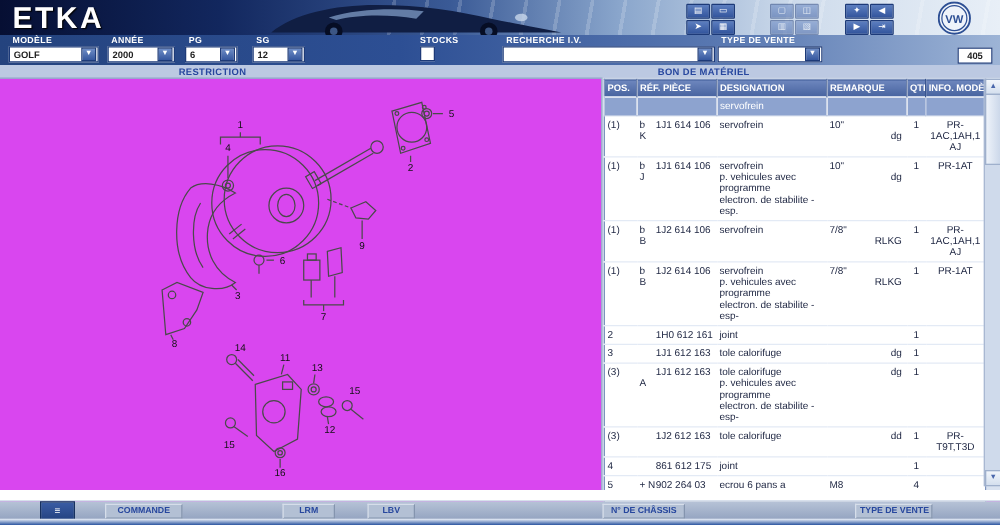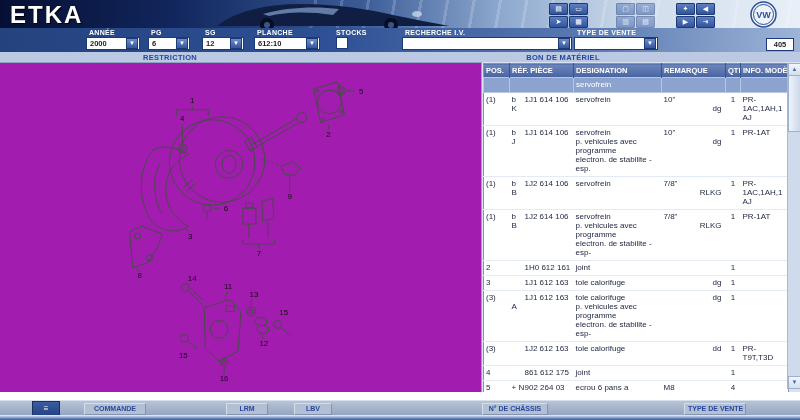--- a/index.html
+++ b/index.html
@@ -1,17 +1,17 @@
 <!DOCTYPE html>
 <html><head>
 <meta charset="utf-8">
 <style>
   html,body{margin:0;padding:0;}
   .stage{position:relative;width:800px;height:420px;overflow:hidden;
-    font-family:"Liberation Sans","DejaVu Sans",sans-serif;background:#a21caf;}
+    font-family:"Liberation Sans","DejaVu Sans",sans-serif;background:#d946ef;}
   
   .hdr{position:absolute;left:0;top:0;width:800px;height:28px;
     background:linear-gradient(90deg,#060f33 0%,#12275e 22%,#3a5a96 45%,#8aa6cc 62%,#cfdcec 80%,#e8eff7 100%);}
   .hdr .waves{position:absolute;left:300px;top:0;width:500px;height:28px;opacity:.35;
     background:repeating-linear-gradient(100deg,transparent 0 14px,rgba(255,255,255,.5) 14px 17px,transparent 17px 26px);}
   .etka{position:absolute;left:10px;top:1px;color:#fff;font-size:24px;font-weight:bold;
     letter-spacing:2px;text-shadow:1px 1px 1px #000;}
   .carsvg{position:absolute;left:205px;top:1px;}
   .tgroup{position:absolute;top:3px;width:58px;height:23px;display:flex;flex-wrap:wrap;gap:1px;}
   .tbtn{width:17px;height:10px;background:linear-gradient(180deg,#5d7fc0,#32549c);border:1px solid #1d3a78;
@@ -44,21 +44,21 @@
     border-left:1px solid #8fa3c6;}
   table.parts{border-collapse:collapse;table-layout:fixed;width:305px;margin:1px 0 0 1px;background:#fff;
     border:1px solid #7e93bd;}
   table.parts th{background:linear-gradient(180deg,#6d86bd,#47639f);color:#fff;font-size:7.5px;font-weight:bold;
     text-align:left;padding:2px 2px;border-right:1px solid #39558f;white-space:nowrap;overflow:hidden;}
   table.parts td{font-size:8px;color:#1c2440;vertical-align:top;padding:2px 2px 3px 2px;
     border-top:1px solid #e3eaf5;overflow:hidden;}
   tr.sel td{background:#8da3cf;color:#fff;border:1px solid #b9c6e0;height:9px;}
   td.cpos{padding-left:5px;}
   td.cqty{text-align:center;}
-  td.cinfo{font-size:7.5px;word-break:break-word;}
+  td.cinfo{font-size:7.5px;word-break:break-word;text-align:center;}
   .rl{display:block;}
   .rr{display:block;text-align:right;padding-right:2px;}
   .refpfx{display:inline-block;width:13px;}
   
   .vscroll{position:absolute;right:1px;top:1px;width:12px;height:326px;background:#cfdaeb;border-left:1px solid #a9b8d2;}
   .sbtn{position:absolute;left:0;width:11px;height:11px;background:linear-gradient(180deg,#f2f6fb,#d4dfee);
     border:1px solid #9fb0cc;color:#4a67ab;font-size:6px;text-align:center;line-height:10px;cursor:pointer;}
   .sbtn.up{top:0;}
   .sbtn.dn{bottom:0;}
   .sthumb{position:absolute;left:0;top:12px;width:11px;height:55px;background:linear-gradient(90deg,#eef3fa,#ccd8ea);
@@ -119,45 +119,45 @@
       </div>
     <svg class="vwlogo" width="27" height="27" viewBox="0 0 27 27">
       <circle cx="13.5" cy="13.5" r="12.5" fill="#eef3fa" stroke="#2d4f94" stroke-width="1.5"></circle>
       <circle cx="13.5" cy="13.5" r="10" fill="none" stroke="#2d4f94" stroke-width="1"></circle>
       <text x="13.5" y="17" text-anchor="middle" font-size="9" font-weight="bold" fill="#2d4f94">VW</text>
     </svg>
   </div>
 
   <div class="fbar" id="fbar">
     <div class="codebox">405</div>
+  <div class="fcol" style="left: 7px; width: 72px;">
+        <div class="flabel">MODÈLE</div>
+        <div class="ffield">
+          <span class="fval">GOLF</span>
+          <span class="farrow">▼</span>
+        </div>
+      </div>
       <div class="fcol" style="left: 86px; width: 54px;">
         <div class="flabel">ANNÉE</div>
         <div class="ffield">
           <span class="fval">2000</span>
           <span class="farrow">▼</span>
         </div>
       </div>
       <div class="fcol" style="left: 148px; width: 42px;">
         <div class="flabel">PG</div>
         <div class="ffield">
           <span class="fval">6</span>
           <span class="farrow">▼</span>
         </div>
       </div>
       <div class="fcol" style="left: 202px; width: 42px;">
         <div class="flabel">SG</div>
         <div class="ffield">
           <span class="fval">12</span>
-          <span class="farrow">▼</span>
-        </div>
-      </div>
-      <div class="fcol" style="left: 254px; width: 66px;">
-        <div class="flabel">PLANCHE</div>
-        <div class="ffield">
-          <span class="fval">612:10</span>
           <span class="farrow">▼</span>
         </div>
       </div>
       <div class="fcol" style="left: 333px; width: 40px;">
         <div class="flabel">STOCKS</div>
         <div class="fcheck"></div>
       </div>
       <div class="fcol" style="left: 402px; width: 170px;">
         <div class="flabel">RECHERCHE I.V.</div>
         <div class="ffield">

